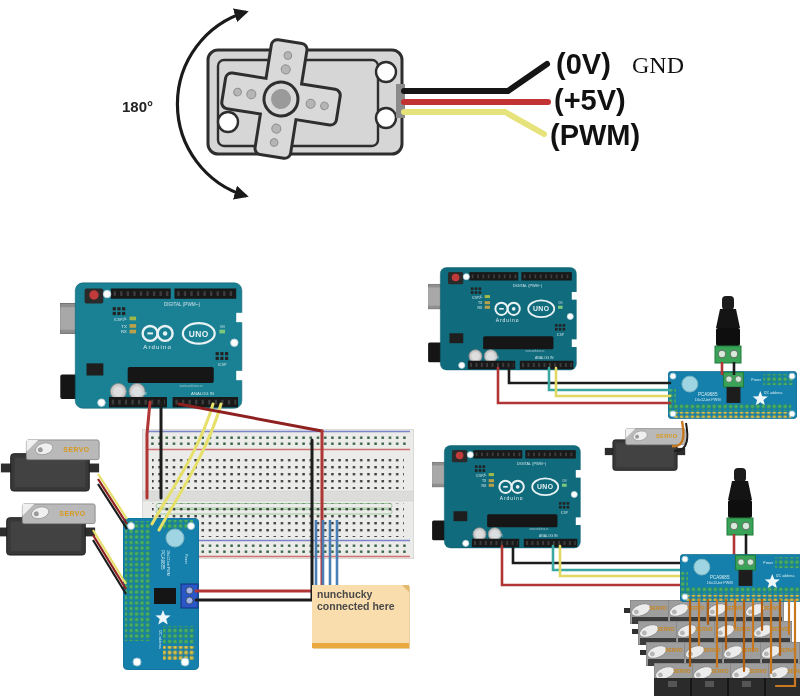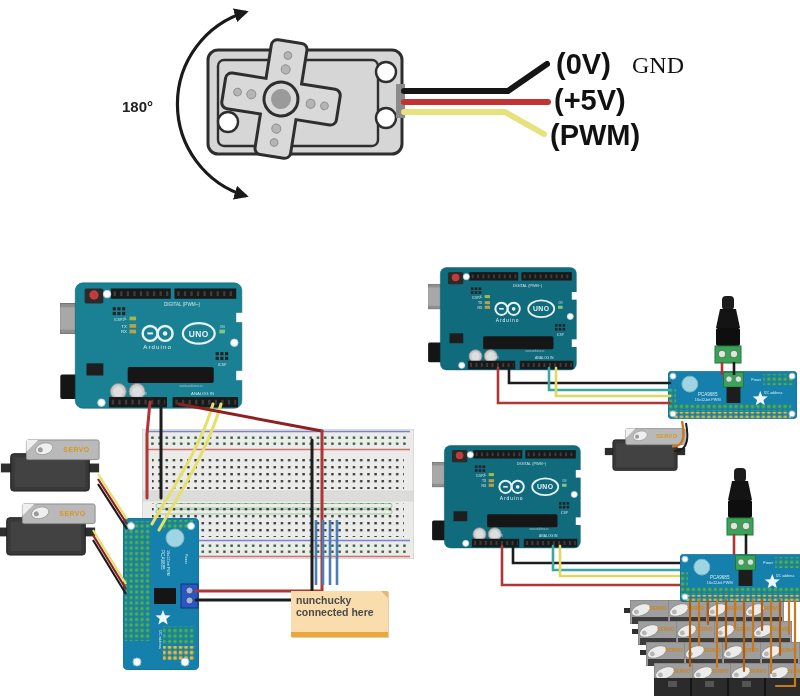--- a/index.html
+++ b/index.html
@@ -1,21 +1,21 @@
 <!DOCTYPE html>
 <html><head>
 <meta charset="utf-8">
 <style>
   html,body{margin:0;padding:0;background:#ffffff;}
   .canvas{position:relative;width:800px;height:696px;background:#ffffff;overflow:hidden;
           font-family:"Liberation Sans",sans-serif;}
   svg text{font-family:"Liberation Sans",sans-serif;}
   .serif{font-family:"Liberation Serif",serif;}
-  .note{position:absolute;left:291px;top:585px;width:97px;height:46px;background:#f9ddad;
-        box-shadow:1px 1px 0 #e8cf9d;margin-top:6px;}
+  .note{position:absolute;left:312px;top:585px;width:97px;height:63px;background:#f9ddad;
+        box-shadow:1px 1px 0 #e8cf9d;}
   .note .bar{position:absolute;left:0;right:0;bottom:0;height:5px;background:#eaa93f;}
   .note .fold{position:absolute;right:0;top:0;width:0;height:0;
         border-left:7px solid transparent;border-top:7px solid #e3b96f;}
   .note .txt{position:absolute;left:5px;top:3px;right:4px;font-size:10.5px;font-weight:bold;
         color:#4a4a4a;line-height:1.18;}
 </style>
 </head>
 <body>
 
 <div class="canvas">

